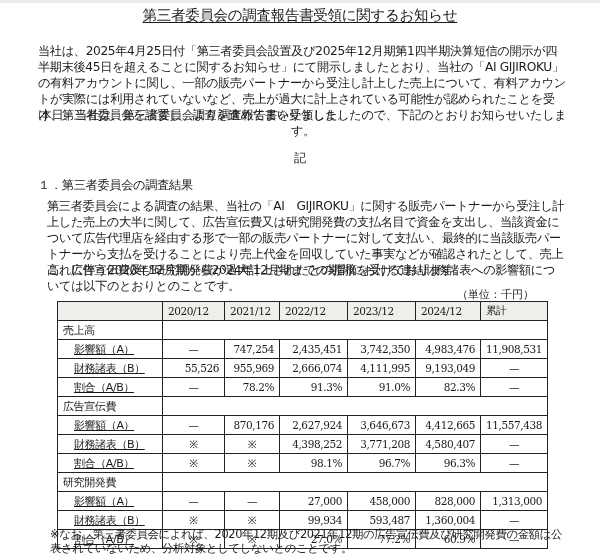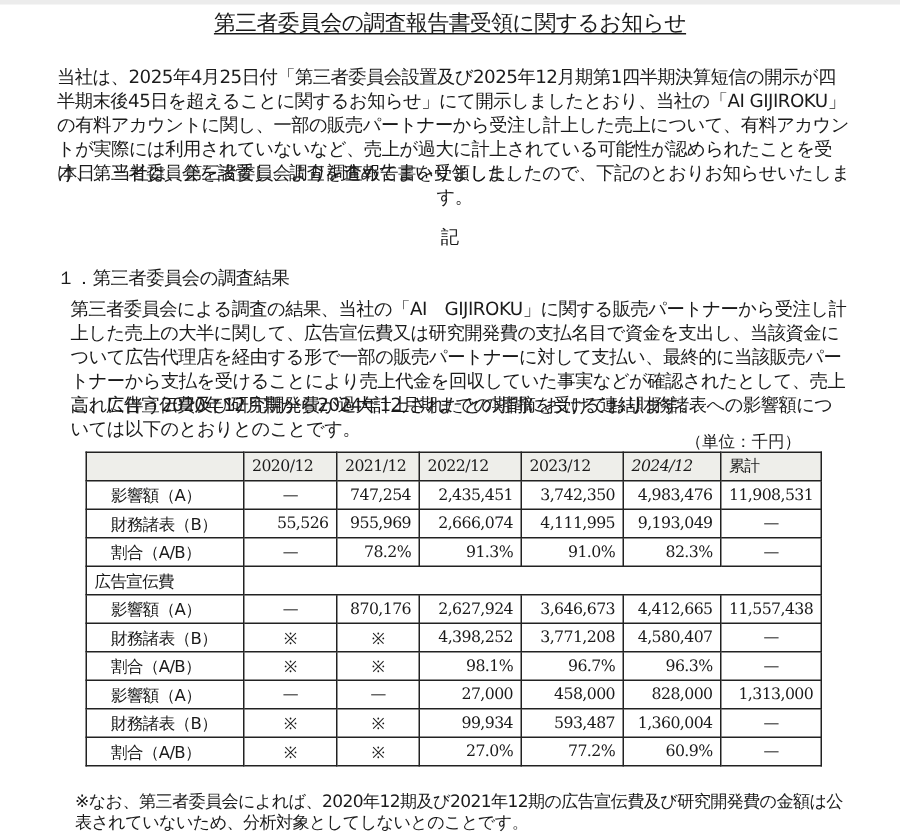--- a/index.html
+++ b/index.html
@@ -19,22 +19,22 @@
   .unit { position:absolute; left:457px; top:287px; font-size:11px; }
   table.fin { position:absolute; left:57px; top:301px; border-collapse:collapse;
               font-family:"DejaVu Serif", serif; font-size:10.5px; }
   table.fin td, table.fin th { border:1px solid #222; height:18px; padding:0 5px;
               white-space:nowrap; font-weight:normal; letter-spacing:-0.4px; }
   table.fin th { background:#eeeeea; text-align:left; }
   table.fin th.lab { width:94px; }
   table.fin td.num { text-align:right; }
   table.fin td.cen { text-align:center; }
   table.fin td.grp { font-family:"DejaVu Sans", sans-serif; font-size:11px; }
-  table.fin td.sub { font-family:"DejaVu Sans", sans-serif; font-size:11px; padding-left:16px; }
-  .c0 { width:51px;margin-top:32px; } .c1 { width:44px; } .c2 { width:57px; } .c3 { width:57px;margin-top:29px; } .c4 { width:54px;font-style:italic; } .c5 { width:49px; }
+  table.fin td.sub { font-family:"DejaVu Sans", sans-serif; font-size:11px; padding-left:16px;text-decoration:underline; }
+  .c0 { width:51px;margin-top:32px; } .c1 { width:44px; } .c2 { width:57px; } .c3 { width:57px;margin-top:29px; } .c4 { width:54px; } .c5 { width:49px; }
   .note { position:absolute; left:50px; top:527px; width:520px; font-size:11.4px; line-height:14px; letter-spacing:-0.4px; }
 </style>
 </head>
 <body>
 
 <div class="topbar"></div>
 
 <div class="title">
   <span>第三者委員会の調査報告書受領に関するお知らせ</span>
 </div>
@@ -65,20 +65,24 @@
       <th class="lab"></th>
       <th class="c0">2020/12</th>
       <th class="c1">2021/12</th>
       <th class="c2">2022/12</th>
       <th class="c3">2023/12</th>
       <th class="c4">2024/12</th>
       <th class="c5">累計</th>
     </tr>
   </thead>
   <tbody id="tbody">
+      <tr>
+        <td class="grp">売上高</td>
+        <td colspan="6"></td>
+      </tr>
       <tr>
         <td class="sub">影響額（A）</td>
         <td class="cen">—</td>
         <td class="num">747,254</td>
         <td class="num">2,435,451</td>
         <td class="num">3,742,350</td>
         <td class="num">4,983,476</td>
         <td class="num">11,908,531</td>
       </tr>
       <tr>
@@ -124,20 +128,24 @@
       <tr>
         <td class="sub">割合（A/B）</td>
         <td class="cen">※</td>
         <td class="cen">※</td>
         <td class="num">98.1%</td>
         <td class="num">96.7%</td>
         <td class="num">96.3%</td>
         <td class="cen">—</td>
       </tr>
       <tr>
+        <td class="grp">研究開発費</td>
+        <td colspan="6"></td>
+      </tr>
+      <tr>
         <td class="sub">影響額（A）</td>
         <td class="cen">—</td>
         <td class="cen">—</td>
         <td class="num">27,000</td>
         <td class="num">458,000</td>
         <td class="num">828,000</td>
         <td class="num">1,313,000</td>
       </tr>
       <tr>
         <td class="sub">財務諸表（B）</td>

